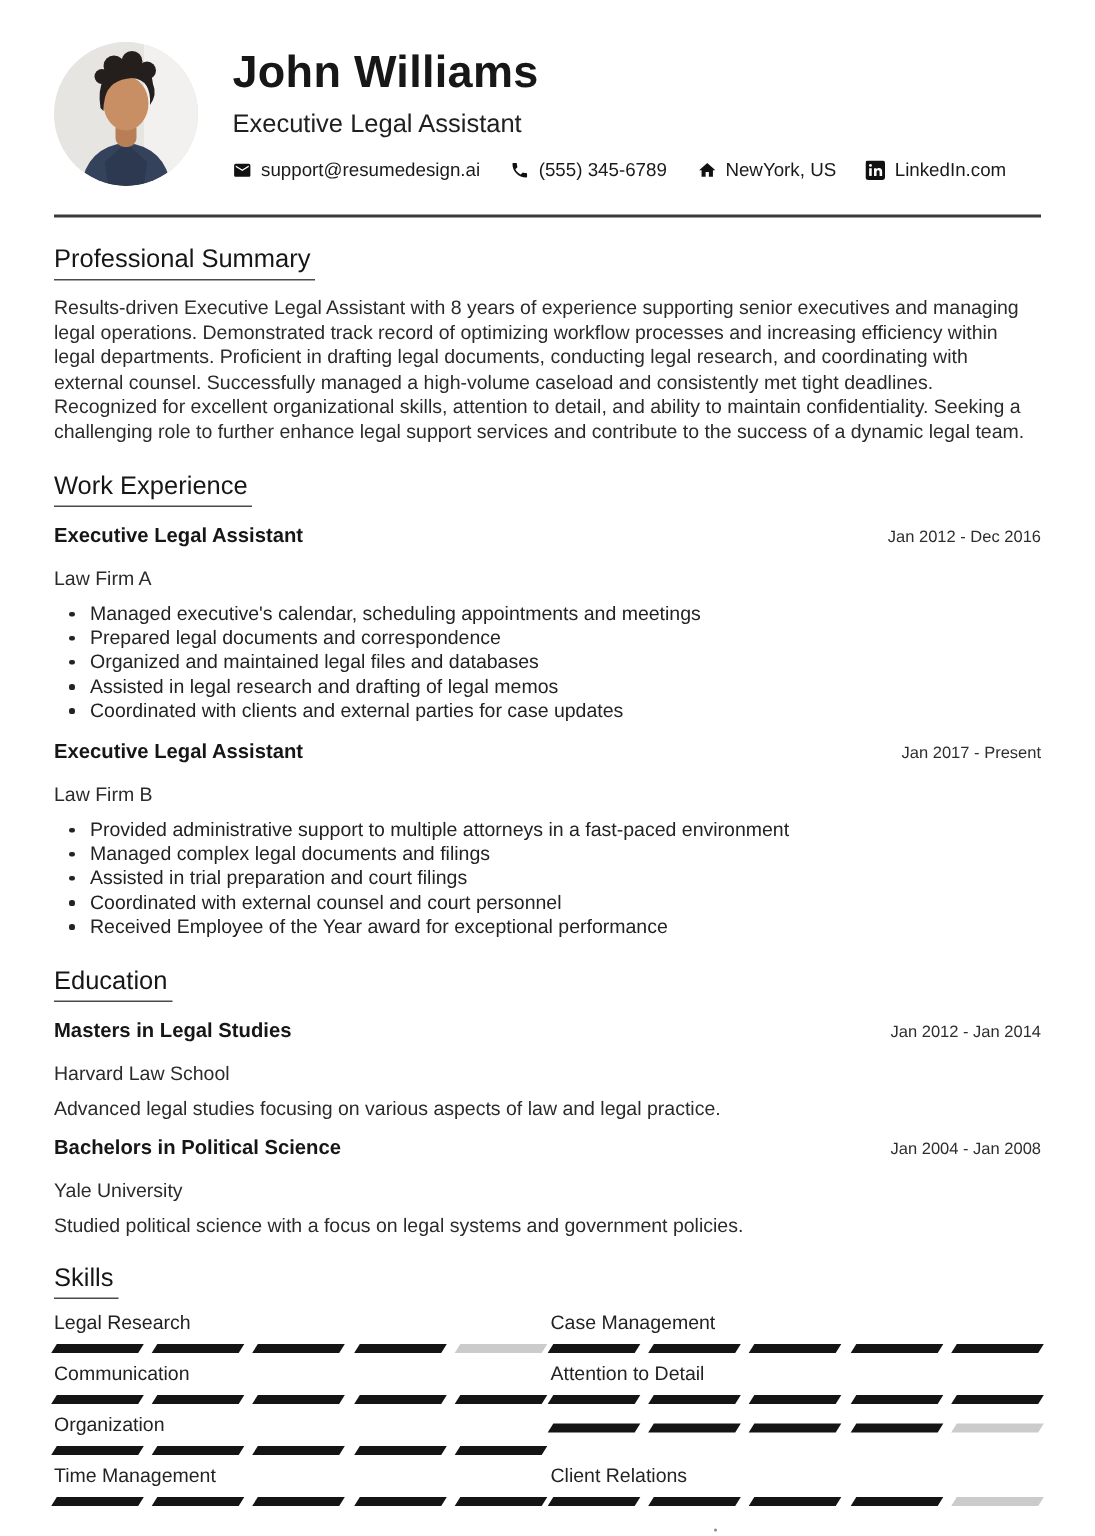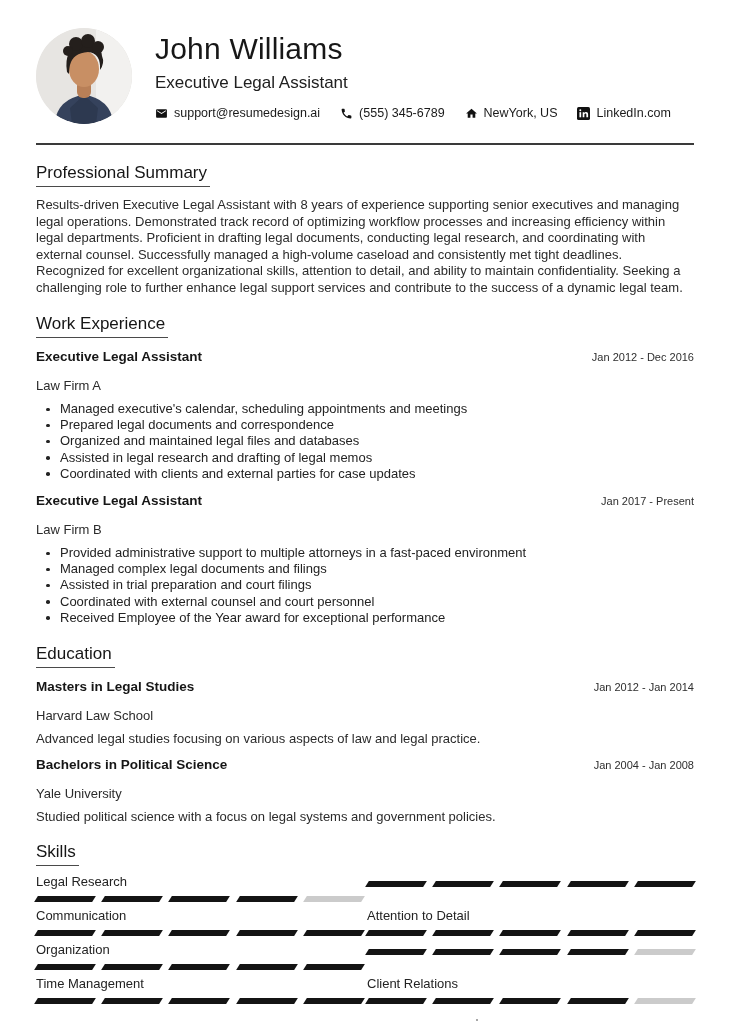--- a/index.html
+++ b/index.html
@@ -4,21 +4,21 @@
 <style>
   * { margin:0; padding:0; box-sizing:border-box; }
   html,body { width:730px; height:1024px; background:#ffffff; overflow:hidden;
     font-family:"Liberation Sans", sans-serif; color:#1f1f1f; }
   .page { position:relative; width:730px; height:1024px; padding:28px 36px 0 36px; }
 
   
   .header { display:flex; align-items:flex-start; }
   .avatar { width:96px; height:96px; border-radius:50%; overflow:hidden; flex:none; background:#e9e7e4; }
   .header-info { margin-left:23px; padding-top:4px; }
-  .name { font-size:30px; font-weight:400; letter-spacing:.2px; color:#171717; }
+  .name { font-size:30px; font-weight:700; letter-spacing:.2px; color:#171717; }
   .job-title { font-size:17px; margin-top:7px; color:#202020; }
   .contact-row { display:flex; align-items:flex-end; gap:20px; margin-top:13px; }
   .contact { display:flex; align-items:center; gap:6px; font-size:12.5px; color:#1a1a1a; }
   .contact svg { display:block; flex:none; }
 
   .divider { border:none; border-top:2px solid #3a3a3a; margin-top:19px; }
 
   
   .sec { margin-top:18px; }
   .sec-heading { display:inline-block; font-size:17px; font-weight:400; line-height:20px;
@@ -182,20 +182,21 @@
           <div class="skill-label">Legal Research</div>
           <div class="skill-bar">
             <div class="seg filled"></div>
             <div class="seg filled"></div>
             <div class="seg filled"></div>
             <div class="seg filled"></div>
             <div class="seg"></div>
           </div>
         </div>
         <div class="skill">
+          <div class="skill-label">Case Management</div>
           <div class="skill-bar">
             <div class="seg filled"></div>
             <div class="seg filled"></div>
             <div class="seg filled"></div>
             <div class="seg filled"></div>
             <div class="seg filled"></div>
           </div>
         </div>
         <div class="skill">
           <div class="skill-label">Communication</div>

